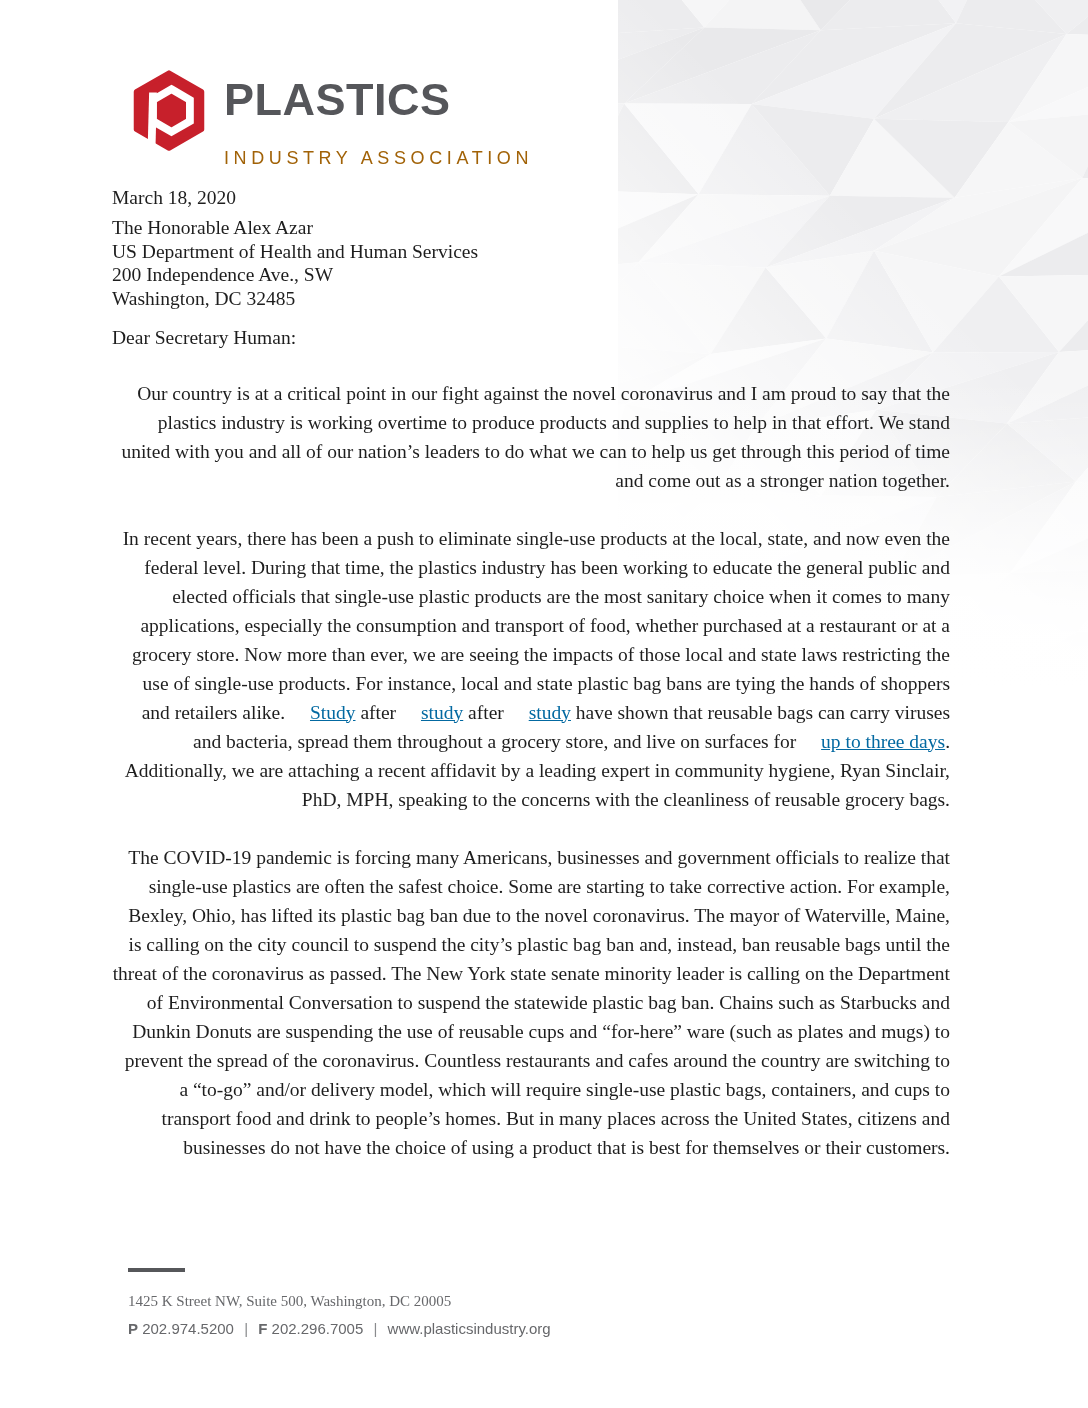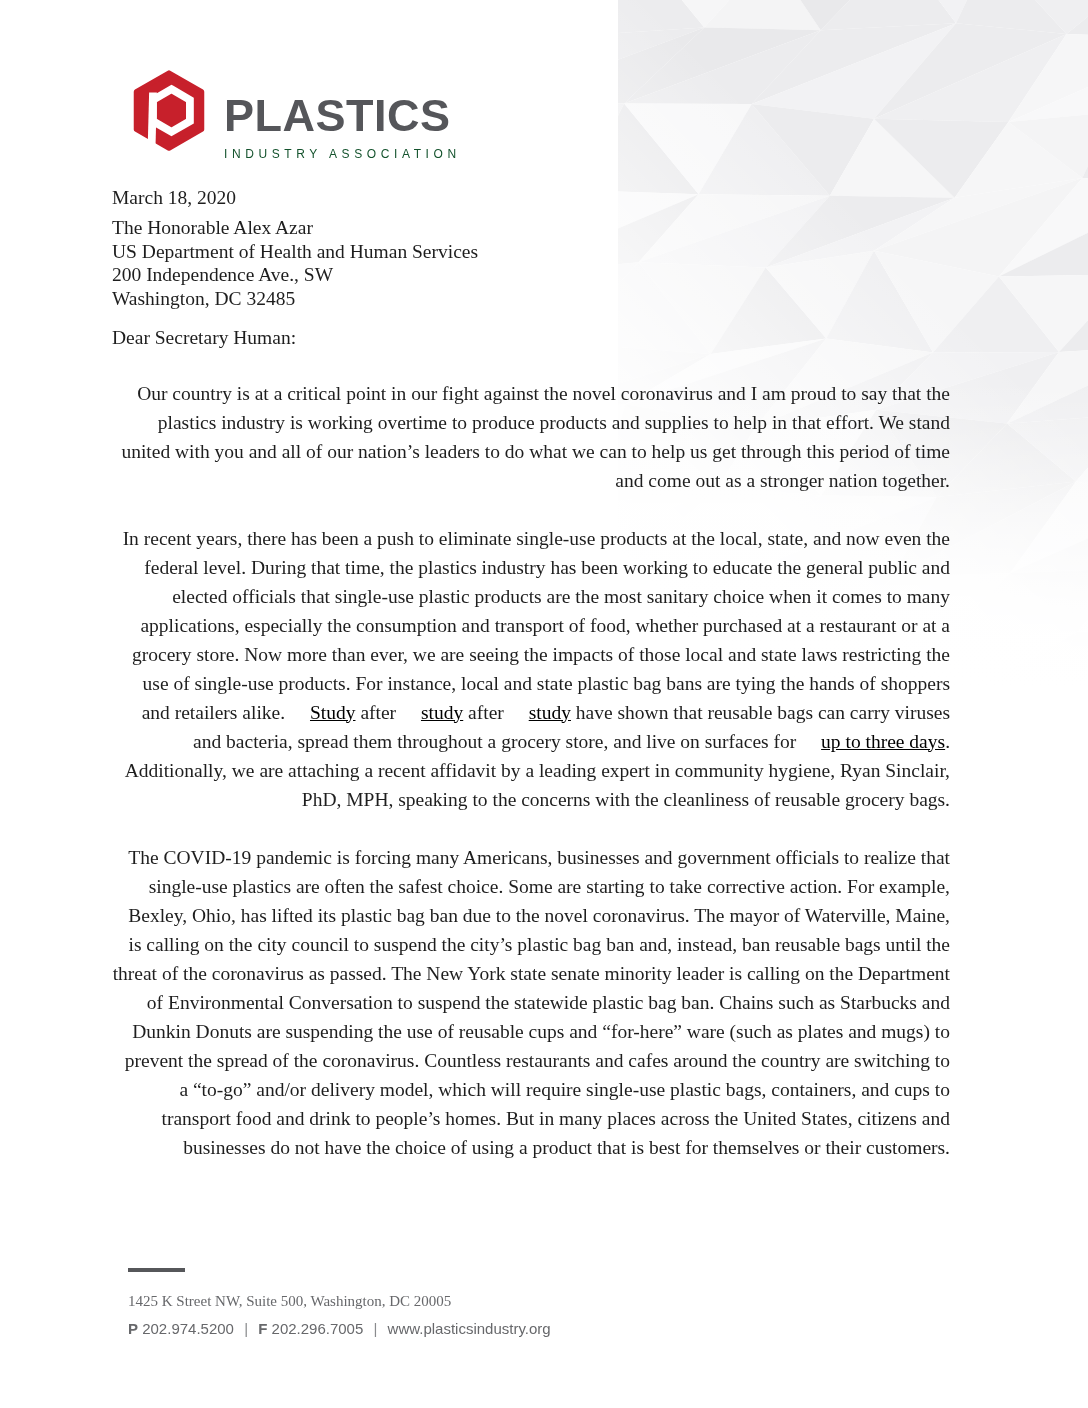--- a/index.html
+++ b/index.html
@@ -18,34 +18,34 @@
     background:
       linear-gradient(to bottom, rgba(255,255,255,0) 55%, rgba(255,255,255,.92) 88%, #fff 100%),
       linear-gradient(225deg, rgba(255,255,255,0) 38%, rgba(255,255,255,.85) 72%, #fff 88%);
   }
   
   .letterhead{position:absolute;left:128px;top:70px;display:flex;align-items:flex-start;z-index:1;}
   .logo-icon{width:82px;height:86px;flex:0 0 auto;}
   .brand-text{margin-left:14px;font-family:"Liberation Sans","DejaVu Sans",sans-serif;}
   .brand-name{
     font-size:45px;font-weight:bold;line-height:1;
-    color:#55565a;letter-spacing:.5px;margin-top:23px;
+    color:#55565a;letter-spacing:.5px;margin-top:7px;
   }
   .brand-subtitle{
-    font-size:12px;color:#14532d;letter-spacing:4.6px;
-    margin-top:9px;white-space:nowrap;
+    font-size:18px;color:#a16207;letter-spacing:4.6px;
+    margin-top:26px;white-space:nowrap;
   }
   
   .content{position:absolute;left:112px;top:186px;width:838px;z-index:1;color:#1e1e1e;}
   .date{font-size:19.5px;line-height:24px;}
   .recipient{margin-top:6px;}
   .recipient p{margin:0;font-size:19.5px;line-height:23.5px;}
   .salutation{margin-top:16px;font-size:19.5px;line-height:23.5px;}
   .body-para{margin:29px 0 0;font-size:19.5px;line-height:29px;text-align:right;}
-  .body-para a.link{color:#000000;text-decoration:underline;cursor:pointer;margin-left:20px;}
+  .body-para a.link{color:#0369a1;text-decoration:underline;cursor:pointer;margin-left:20px;}
   
   .footer{position:absolute;left:128px;top:1268px;z-index:1;font-family:"Liberation Sans","DejaVu Sans",sans-serif;color:#67686b;}
   .footer-rule{width:57px;height:4px;background:#56575a;}
   .footer-address{margin-top:19px;font-size:15px;line-height:20px;font-family:Liberation Serif, serif;}
   .footer-contact{margin-top:8px;font-size:15px;line-height:20px;}
   .footer-contact .lbl{font-weight:bold;}
   .footer-contact .sep{padding:0 6px;color:#8a8b8e;}
 </style>
 </head>
 <body>

